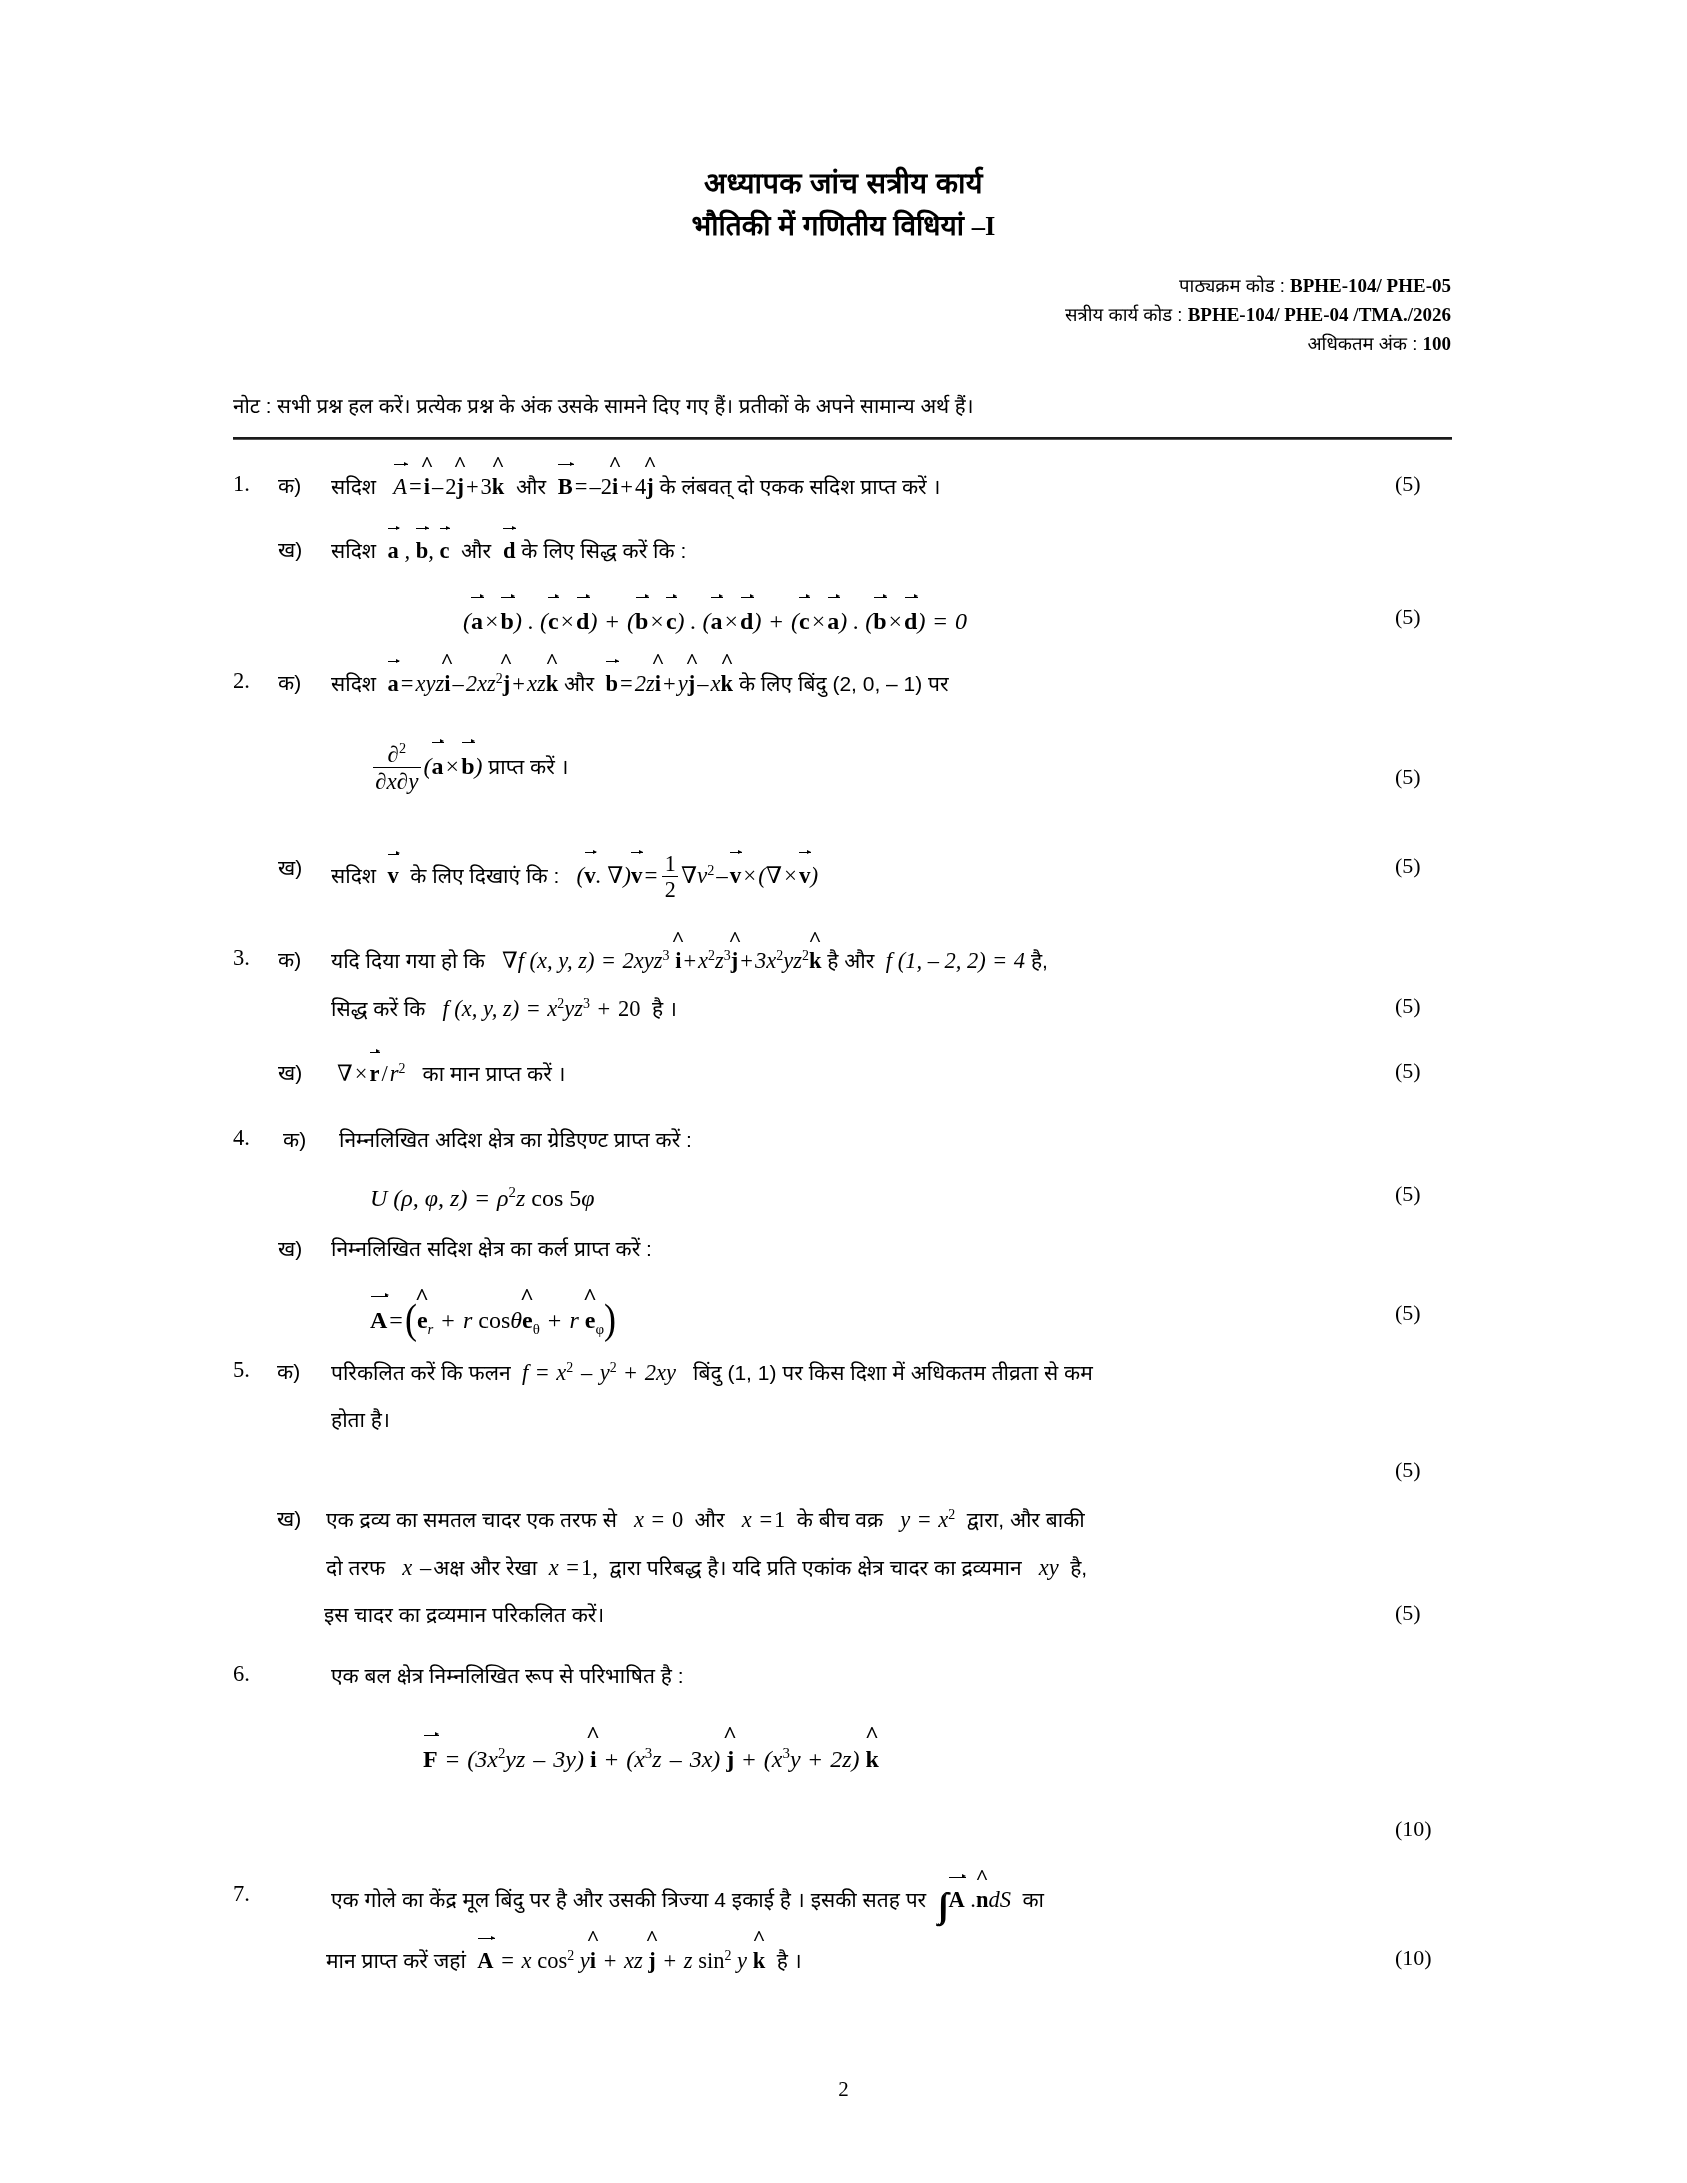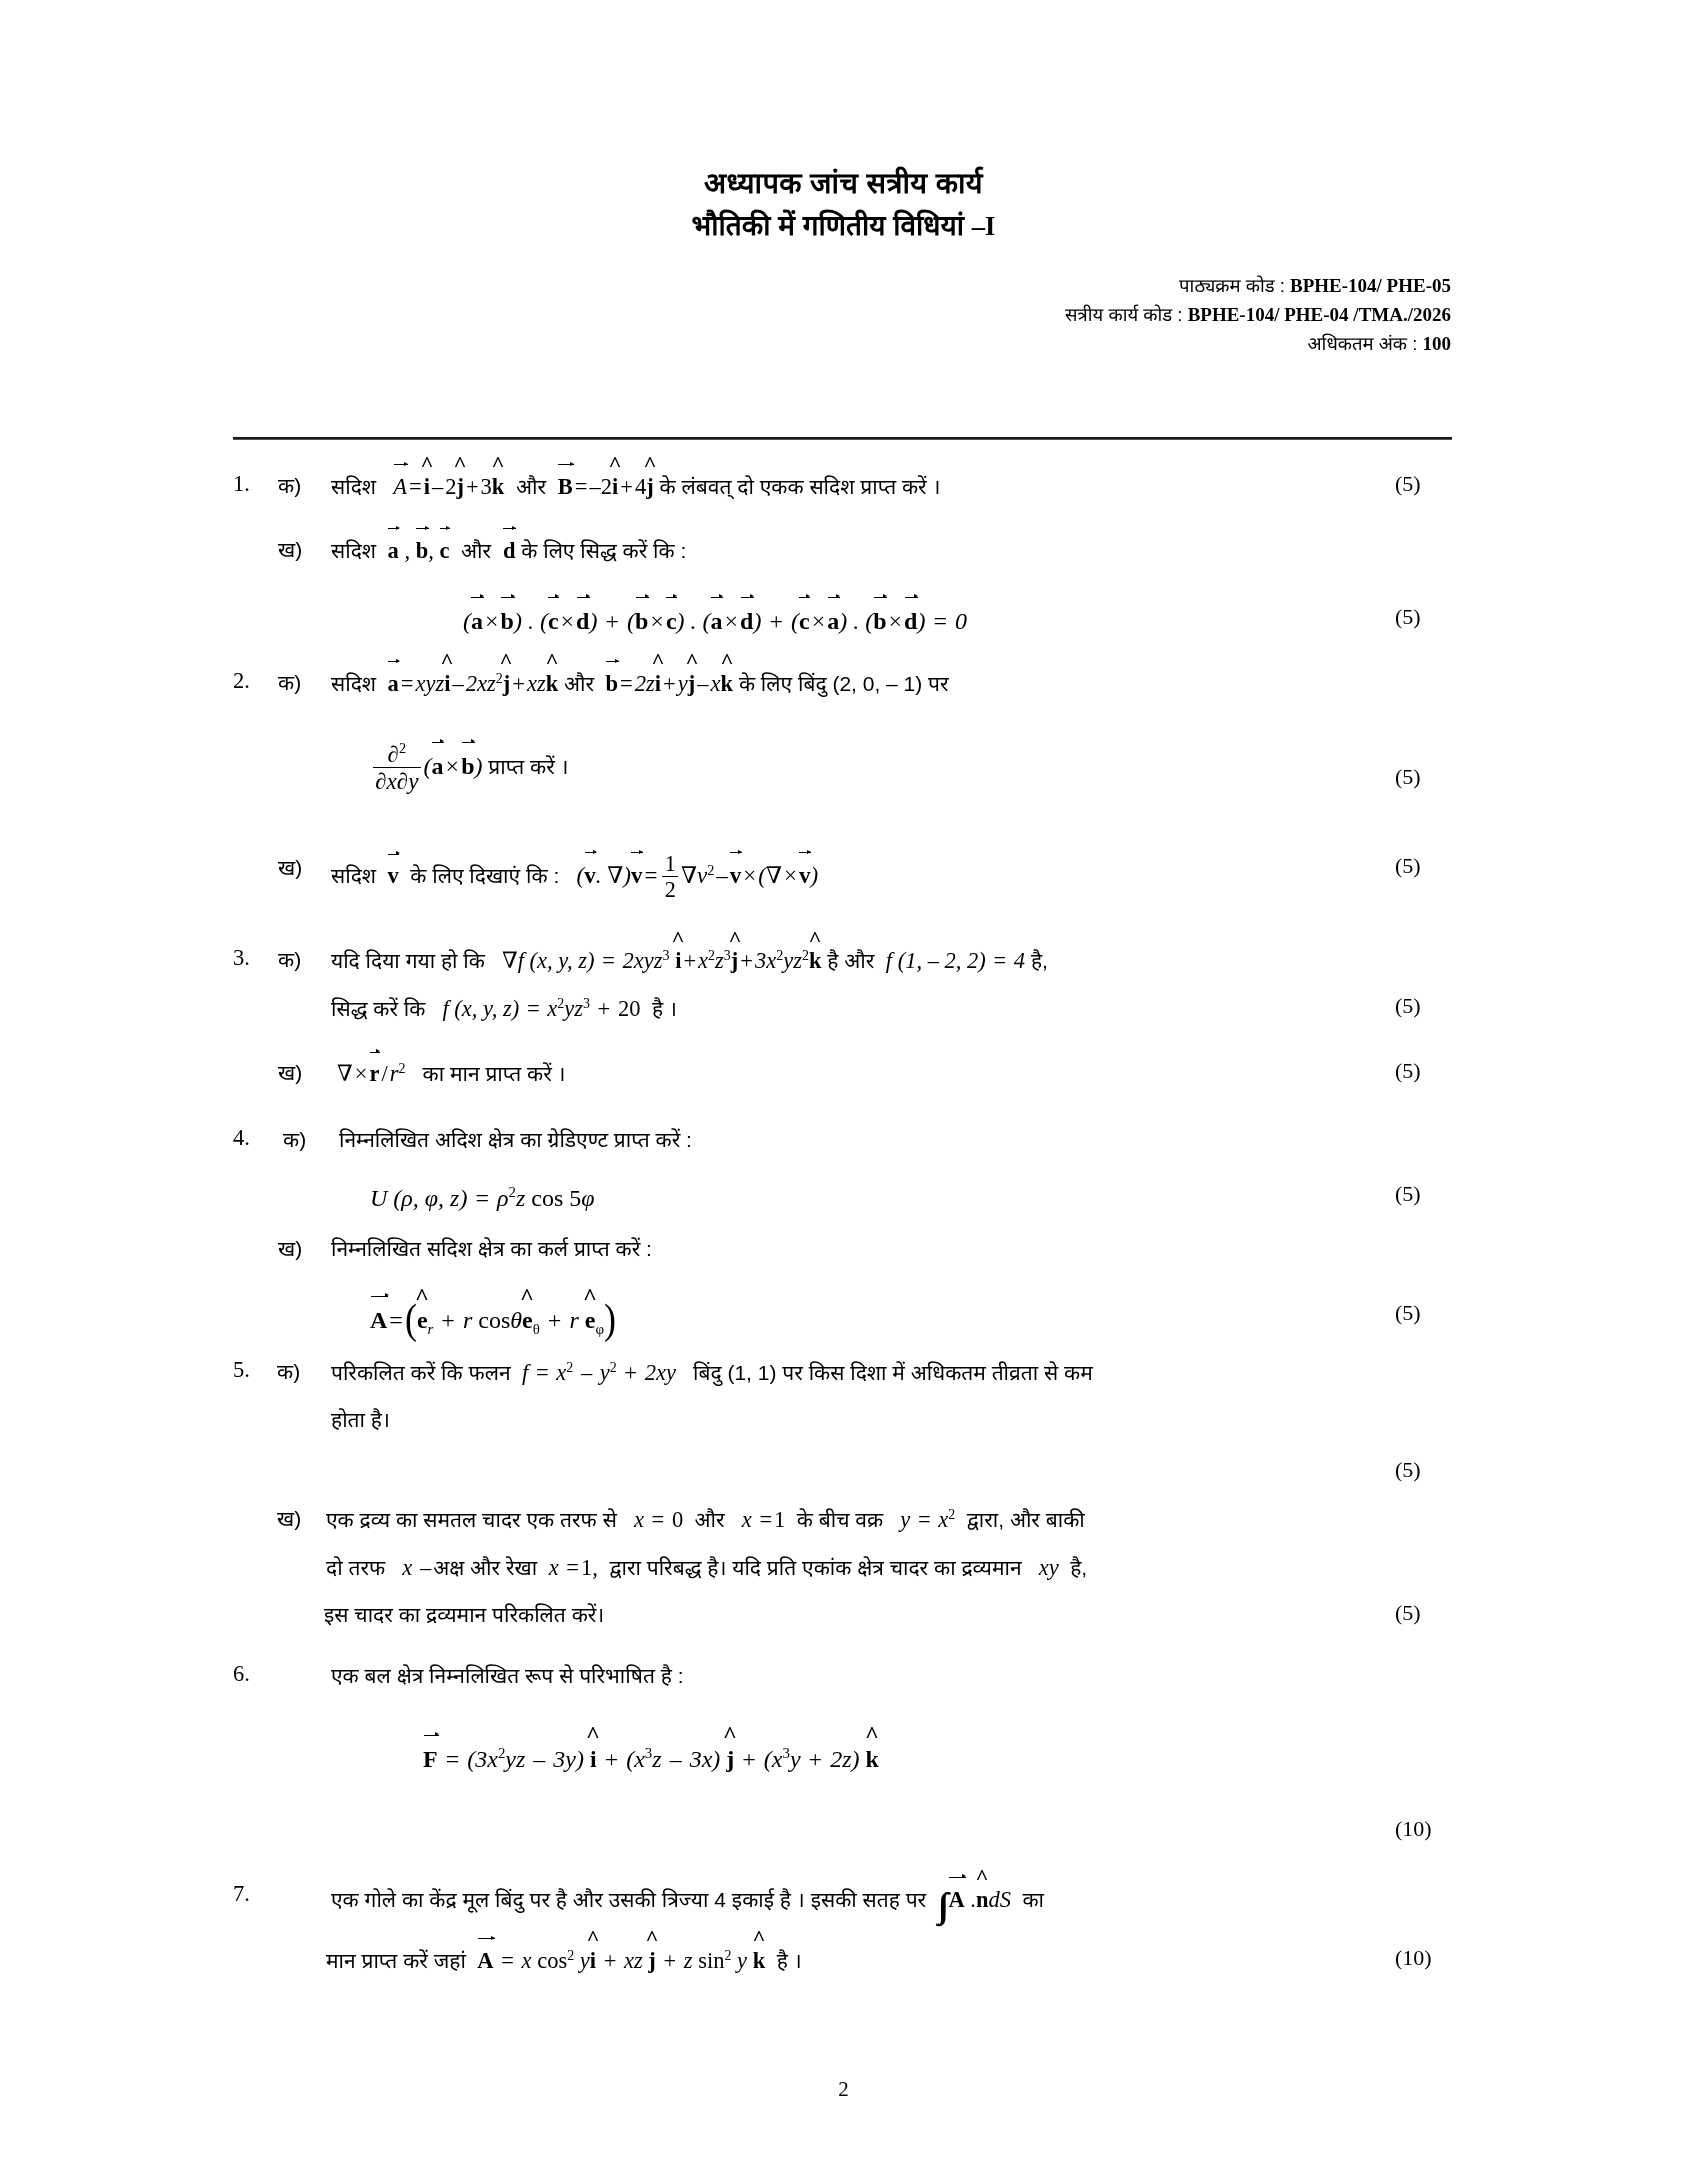--- a/index.html
+++ b/index.html
@@ -261,20 +261,21 @@
     <div class="title-1">अध्यापक जांच सत्रीय कार्य</div>
     <div class="title-2"><span>भौतिकी में गणितीय विधियां</span> <span class="roman">–I</span></div>
   </div>
 
   <div class="codes">
     <div><span>पाठ्यक्रम कोड :</span> <span class="val">BPHE-104/ PHE-05</span></div>
     <div><span>सत्रीय कार्य कोड :</span> <span class="val">BPHE-104/ PHE-04 /TMA./2026</span></div>
     <div><span>अधिकतम अंक :</span> <span class="val">100</span></div>
   </div>
 
+  <div class="note">नोट : सभी प्रश्न हल करें। प्रत्येक प्रश्न के अंक उसके सामने दिए गए हैं। प्रतीकों के अपने सामान्य अर्थ हैं।</div>
   <div class="rule"></div>
 
   <div class="body">
 
     <div class="qrow" style="height:64px">
       <div class="qnum">1.</div>
       <div class="qsub" style="left:278px">क)</div>
       <div class="qtext" style="left:331px">
         <span>सदिश</span>
         <span class="math">&nbsp;&nbsp;<span class="vec">A</span><span class="op">=</span><span class="bf hat">i</span><span class="op">–</span><span class="up">2</span><span class="bf hat">j</span><span class="op">+</span><span class="up">3</span><span class="bf hat">k</span></span>

